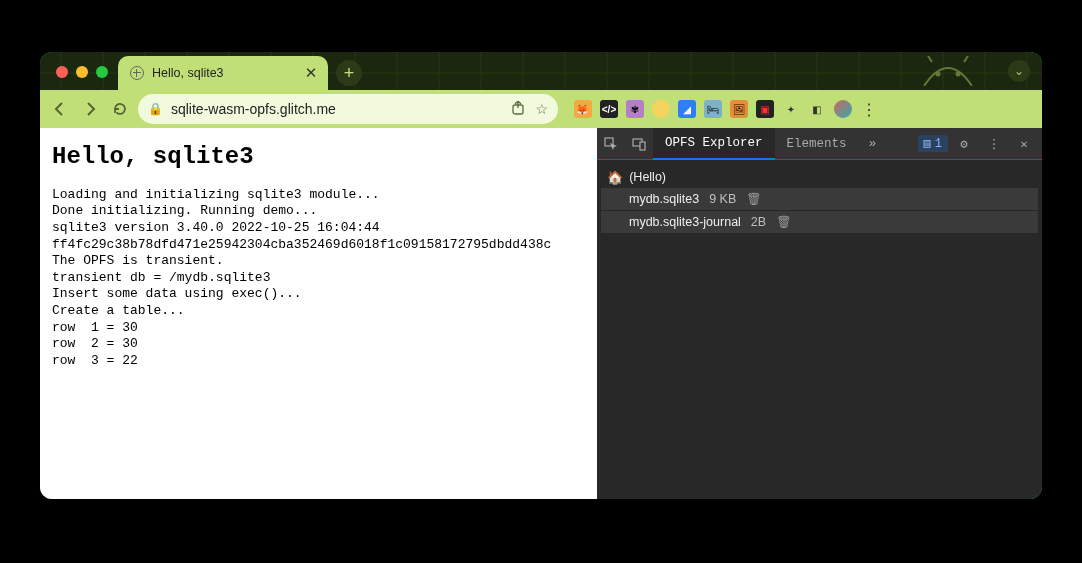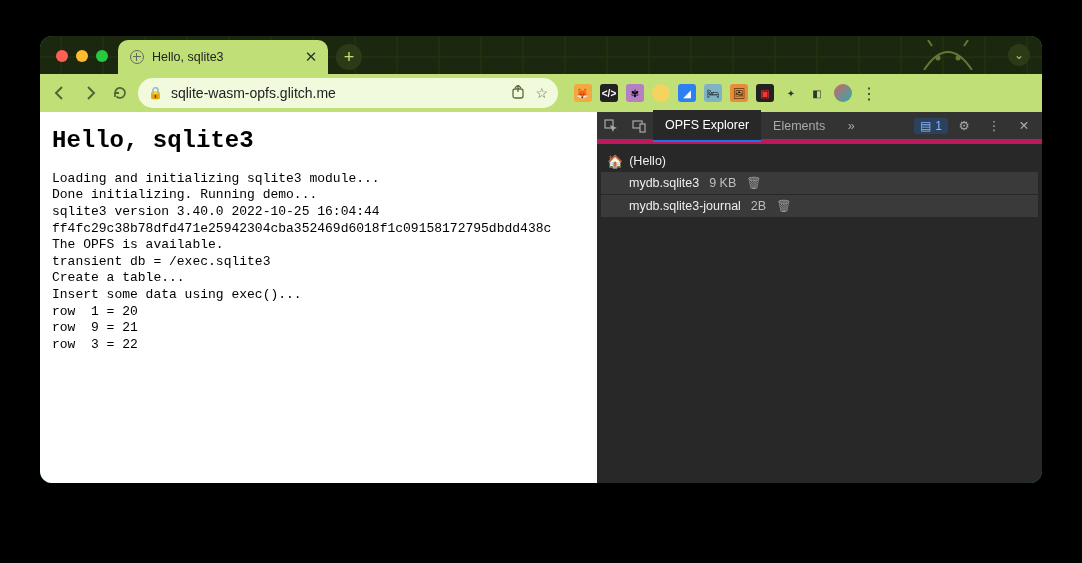--- a/index.html
+++ b/index.html
@@ -5,21 +5,21 @@
     * { box-sizing: border-box; margin: 0; padding: 0; }
     body {
       background: #000;
       width: 1082px;
       height: 563px;
       font-family: -apple-system, BlinkMacSystemFont, "Segoe UI", sans-serif;
       overflow: hidden;
     }
     .window {
       position: absolute;
-      top: 36px;
+      top: 52px;
       left: 40px;
       width: 1002px;
       height: 447px;
       border-radius: 12px;
       overflow: hidden;
       box-shadow: 0 20px 60px rgba(0,0,0,.6);
       background: #22c55e;
     }
     
     .tabstrip {
@@ -98,21 +98,21 @@
       font-family: "Courier New", monospace;
       font-size:13px;
       color:#000;
       overflow:auto;
       line-height:1.28;
     }
     .page h1 { font-family:"Courier New",monospace; font-size:24px; font-weight:700; margin-bottom:14px;}
     .page .line { white-space:pre; }
     
     .devtools { width:445px; background:#282828; color:#ddd; display:flex; flex-direction:column; font-size:12.5px;}
-    .dt-tabs { height:32px; background:#333; display:flex; align-items:center; border-bottom:5px solid #be185d;}
+    .dt-tabs { height:32px; background:#333; display:flex; align-items:center; border-bottom:1px solid #be185d;font-family:Liberation Mono, monospace;}
     .dt-icbtn{ width:28px; height:28px; display:flex; align-items:center; justify-content:center; color:#aaa; cursor:pointer;}
     .dt-tab { height:32px; padding:0 12px; display:flex; align-items:center; color:#aaa; cursor:pointer;}
     .dt-tab.active { background:#282828; color:#fff; border-bottom:2px solid #1a73e8;}
     .dt-right{ margin-left:auto; display:flex; align-items:center; gap:2px; padding-right:4px;}
     .dt-badge{ display:flex; align-items:center; gap:4px; background:#2b425f; border-radius:3px; padding:1px 6px; color:#8ab4f8; font-size:12px; cursor:pointer;}
     .dt-tree { padding:6px 4px; }
     .tree-row { display:flex; align-items:center; height:22px; gap:6px; padding-left:6px;}
     .tree-child { background:#3a3a3a; padding-left:28px; border-radius:0;}
     .tree-child + .tree-child { margin-top:1px;}
     .house { font-size:13px; }
@@ -202,26 +202,26 @@
   </div>
 
   <div class="content">
     <div class="page">
       <h1>Hello, sqlite3</h1>
       <div id="log">
           <div class="line">Loading and initializing sqlite3 module...</div>
           <div class="line">Done initializing. Running demo...</div>
           <div class="line">sqlite3 version 3.40.0 2022-10-25 16:04:44</div>
           <div class="line">ff4fc29c38b78dfd471e25942304cba352469d6018f1c09158172795dbdd438c</div>
-          <div class="line">The OPFS is available.</div>
-          <div class="line">transient db = /exec.sqlite3</div>
+          <div class="line">The OPFS is transient.</div>
+          <div class="line">transient db = /mydb.sqlite3</div>
+          <div class="line">Insert some data using exec()...</div>
           <div class="line">Create a table...</div>
-          <div class="line">Insert some data using exec()...</div>
-          <div class="line">row  1 = 20</div>
-          <div class="line">row  9 = 21</div>
+          <div class="line">row  1 = 30</div>
+          <div class="line">row  2 = 30</div>
           <div class="line">row  3 = 22</div>
         </div>
     </div>
 
     <div class="devtools">
       <div class="dt-tabs">
         <div class="dt-icbtn">
             <svg width="14" height="14" viewBox="0 0 14 14">
               <rect x="1" y="1" width="8" height="8" fill="none" stroke="#aaa" stroke-width="1.2"></rect>
               <path d="M6 6 L13 9 L10 10 L9 13 Z" fill="#aaa"></path>

